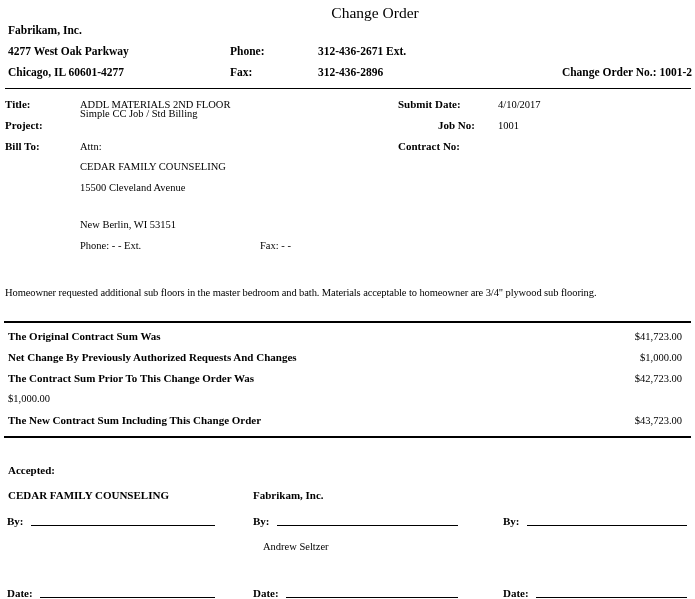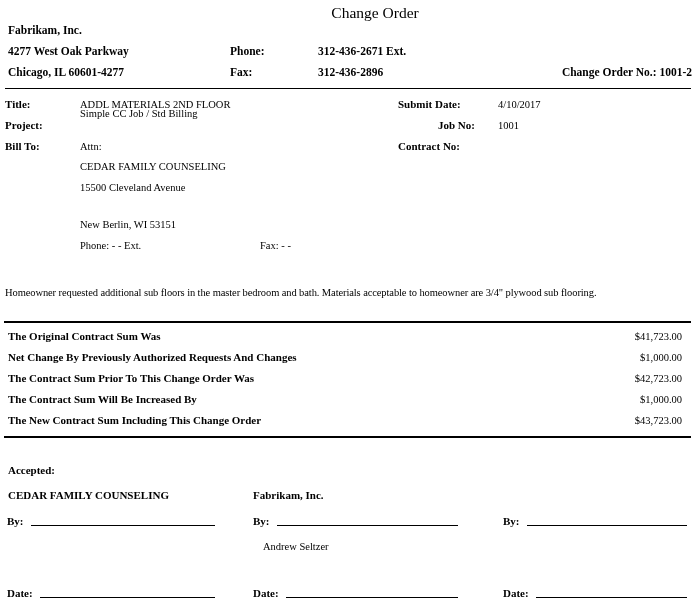--- a/index.html
+++ b/index.html
@@ -76,21 +76,20 @@
   </div>
   <div class="sum-row" style="top:351px;justify-content:space-between;">
     <span class="lbl">Net Change By Previously Authorized Requests And Changes</span>
     <span class="val">$1,000.00</span>
   </div>
   <div class="sum-row" style="top:372px;">
     <span class="lbl">The Contract Sum Prior To This Change Order Was</span>
     <span class="val">$42,723.00</span>
   </div>
   <div class="sum-row" style="top:393px;">
-    <span class="lbl">The Contract Sum Will Be Increased By</span>
     <span class="val">$1,000.00</span>
   </div>
   <div class="sum-row" style="top:414px;">
     <span class="lbl">The New Contract Sum Including This Change Order</span>
     <span class="val">$43,723.00</span>
   </div>
 
   <div class="rule" style="left:4px; right:4px; top:436px; height:2px;"></div>
 
   <div class="abs lbl" style="left:8px; top:464px;">Accepted:</div>

